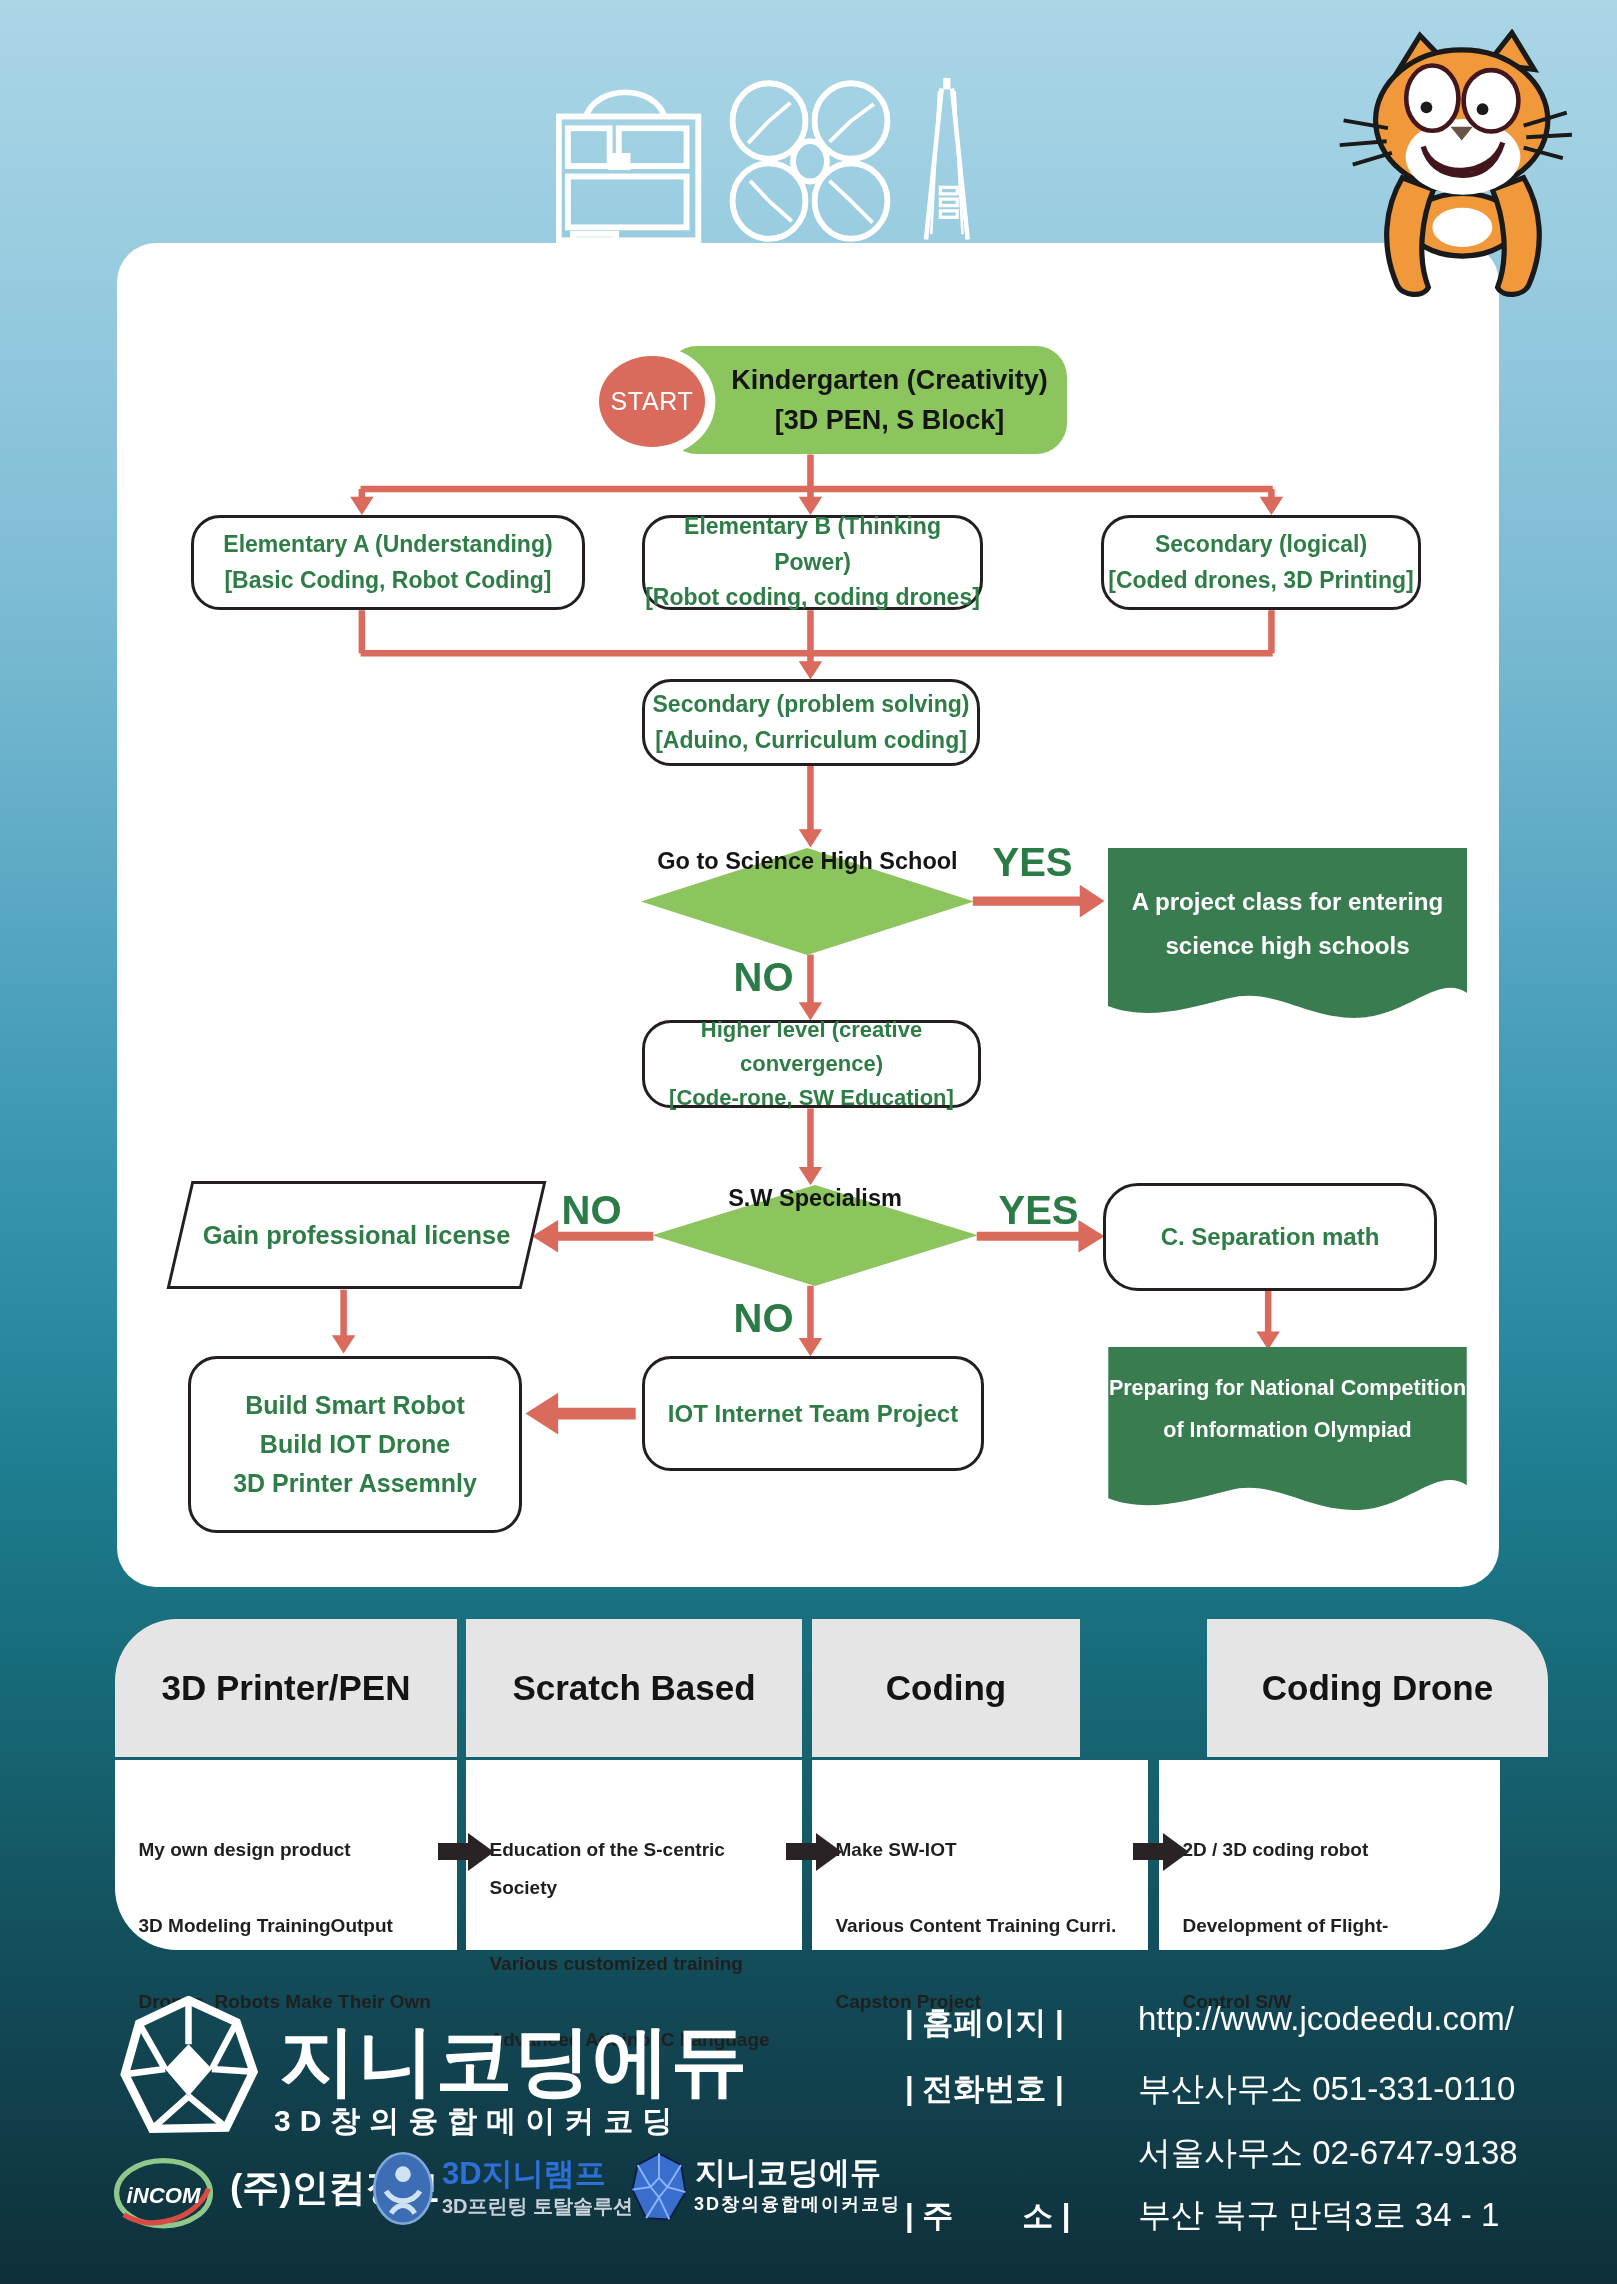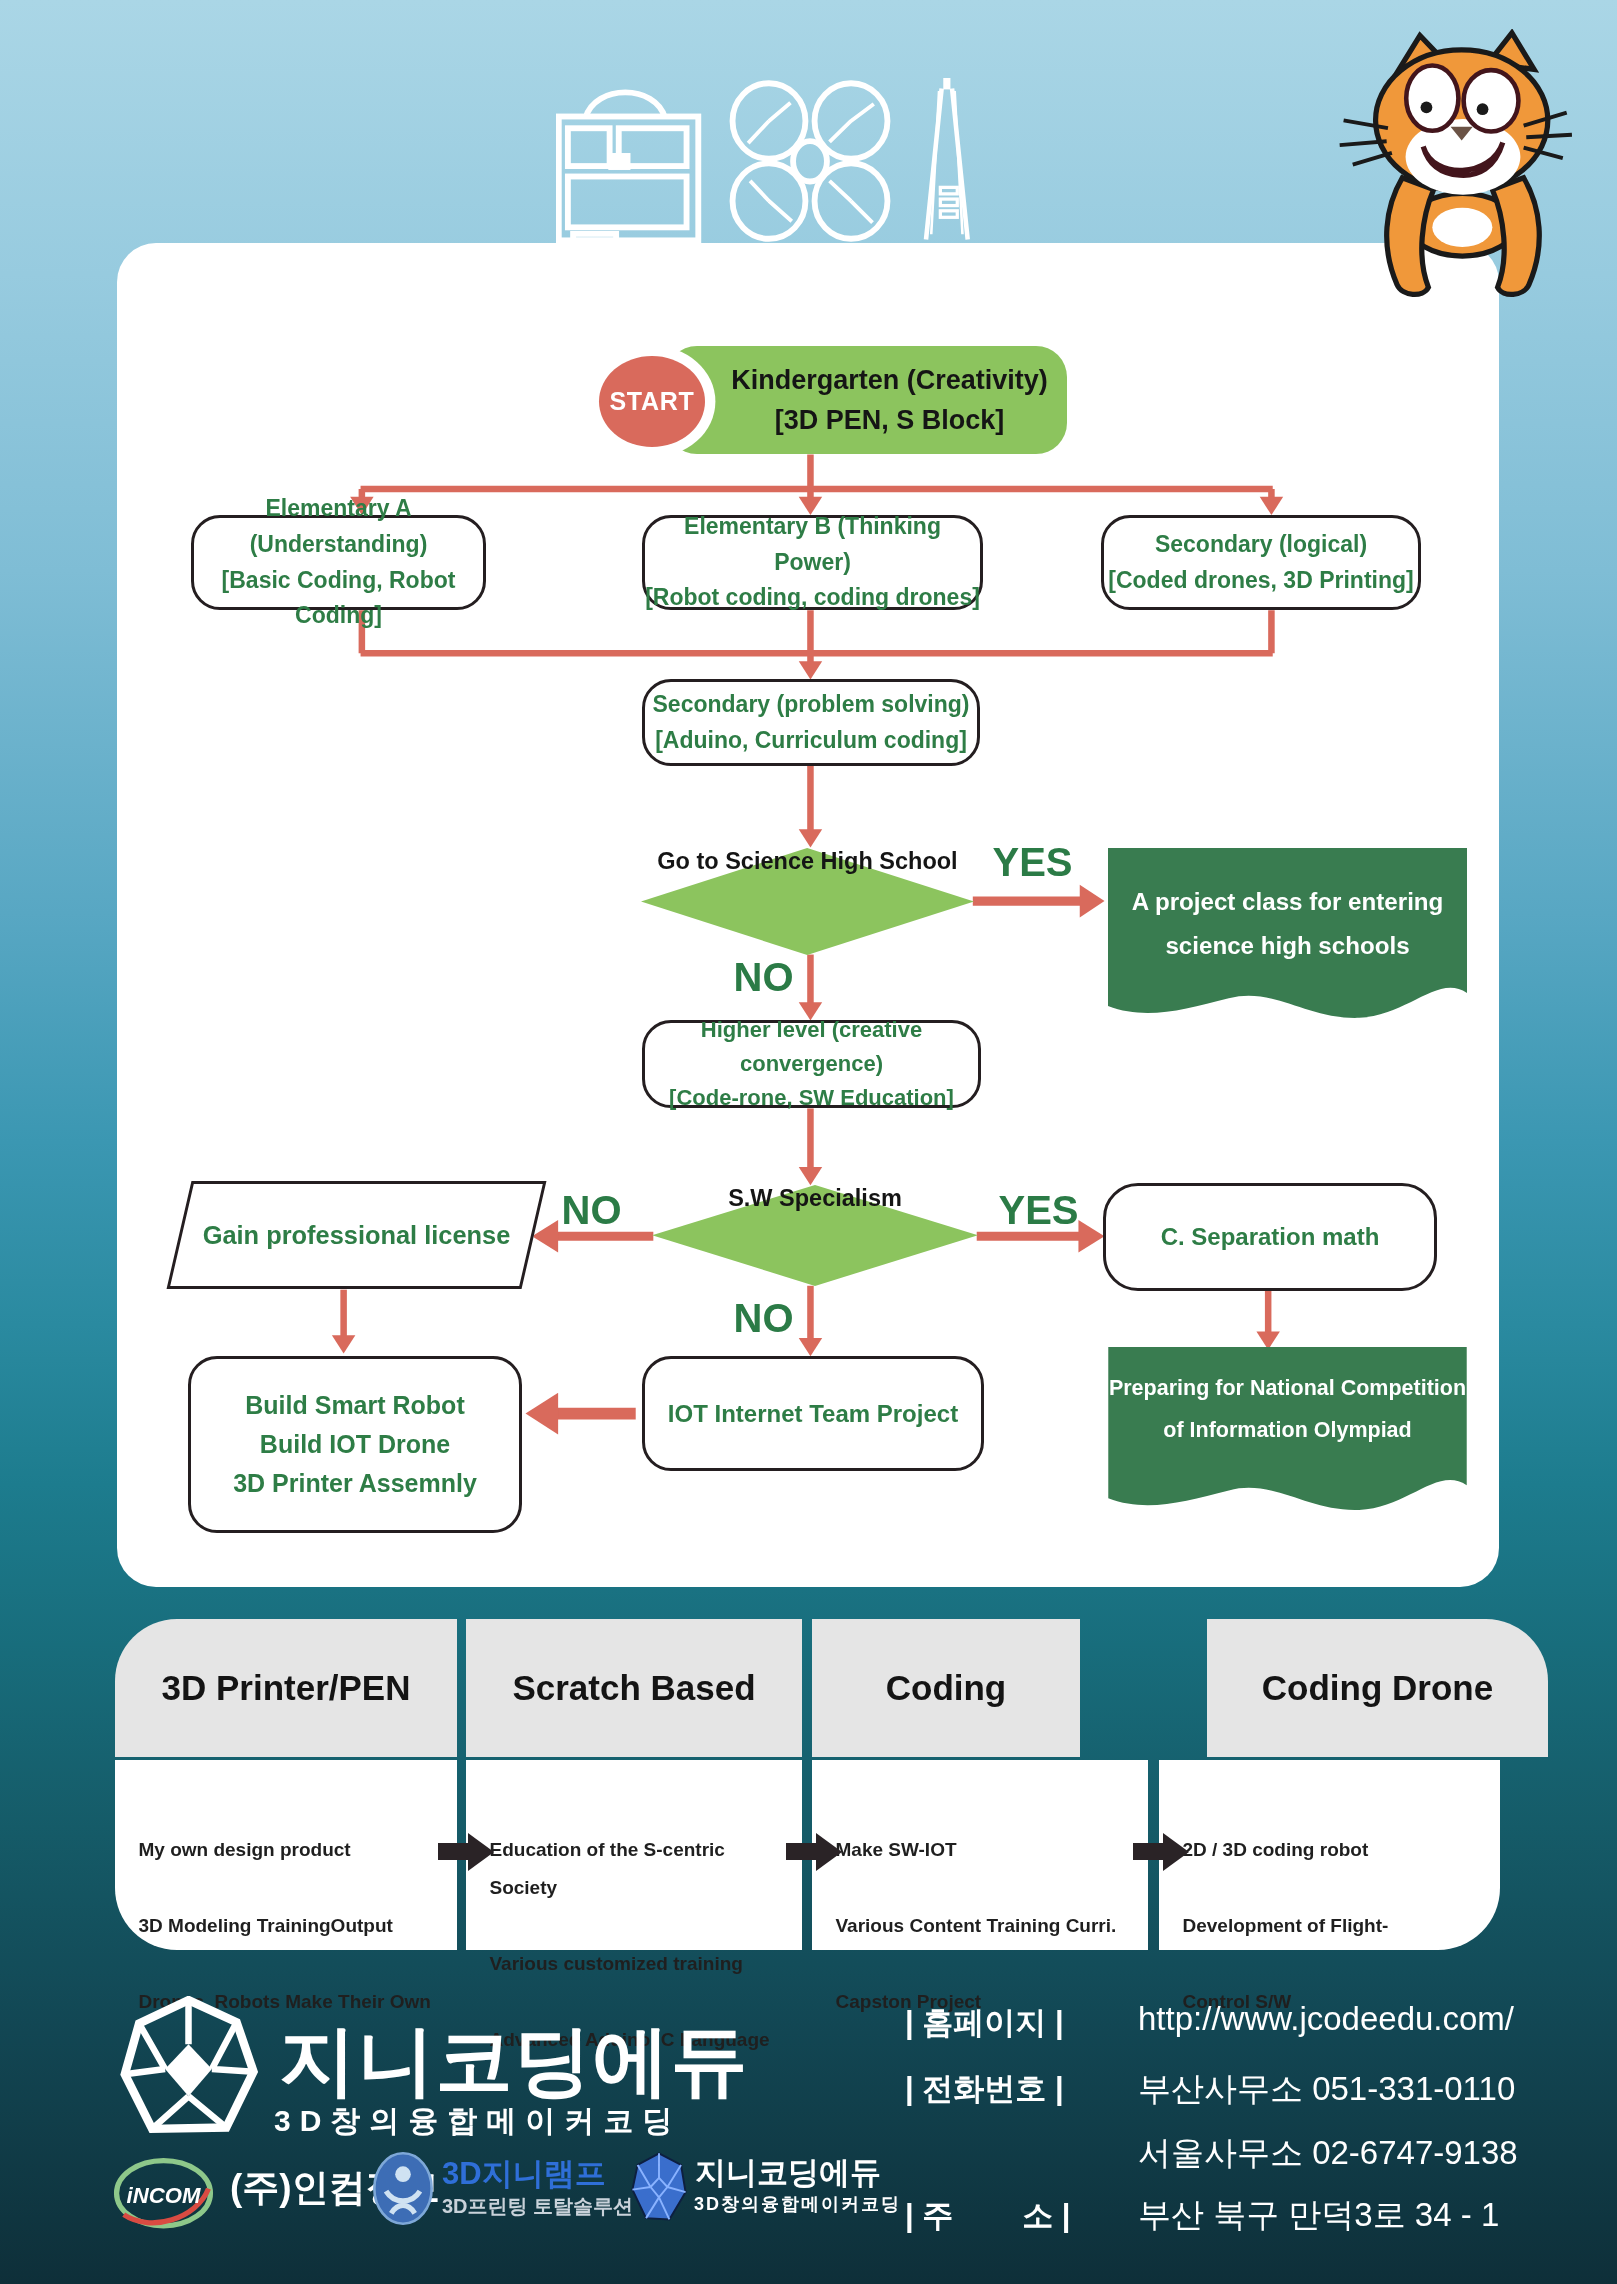--- a/index.html
+++ b/index.html
@@ -19,21 +19,21 @@
   
   .deco { z-index:1; }
   
   .node { z-index:4; background:#fff; border:3.9px solid #241e20; border-radius:29px;
     display:flex; flex-direction:column; align-items:center; justify-content:center;
     color:#2e7d46; font-weight:bold; text-align:center; }
   .node .ln { line-height:1.55; }
   .start-ellipse { left:599px; top:356px; width:106px; height:91px; border-radius:50%;
     background:#d96a5c; z-index:5; box-shadow:0 0 0 10.4px #ffffff;
     display:flex; align-items:center; justify-content:center;
-    color:#fff; font-size:25px; font-weight:bold; letter-spacing:0.7px; }
+    color:#fff; font-size:25px; font-weight:normal; letter-spacing:0.7px; }
   .pill { left:666px; top:346px; width:401px; height:108px; border-radius:31px;
     background:#8cc45e; z-index:4; display:flex; flex-direction:column;
     align-items:center; justify-content:center; padding-left:46px;
     color:#151515; font-size:27px; font-weight:bold; }
   .pill .ln { line-height:1.5; }
   .connectors { left:0; top:0; width:1617px; height:2284px; z-index:3; pointer-events:none; }
   .diamond-wrap { z-index:4; display:flex; align-items:flex-start; justify-content:center;
     color:#151515; font-weight:bold; }
   .diamond-wrap svg { position:absolute; inset:0; }
   .diamond-label { position:relative; font-size:23.5px; }
@@ -156,21 +156,21 @@
   </g>
 </svg>
 
 <div class="abs start-ellipse">START</div>
 
 <div class="abs pill">
   <div class="ln">Kindergarten (Creativity)</div>
   <div class="ln">[3D PEN, S Block]</div>
 </div>
 
-<div class="abs node" style="left:191px;top:515px;width:295px;height:95px;font-size:23px">
+<div class="abs node" style="left:191px;top:515px;width:394px;height:95px;font-size:23px">
   <div class="ln">Elementary A (Understanding)</div>
   <div class="ln">[Basic Coding, Robot Coding]</div>
 </div>
 
 <div class="abs node" style="left:642px;top:515px;width:341px;height:95px;font-size:23px">
   <div class="ln">Elementary B (Thinking Power)</div>
   <div class="ln">[Robot coding, coding drones]</div>
 </div>
 
 <div class="abs node" style="left:1101px;top:515px;width:320px;height:95px;font-size:23px">

